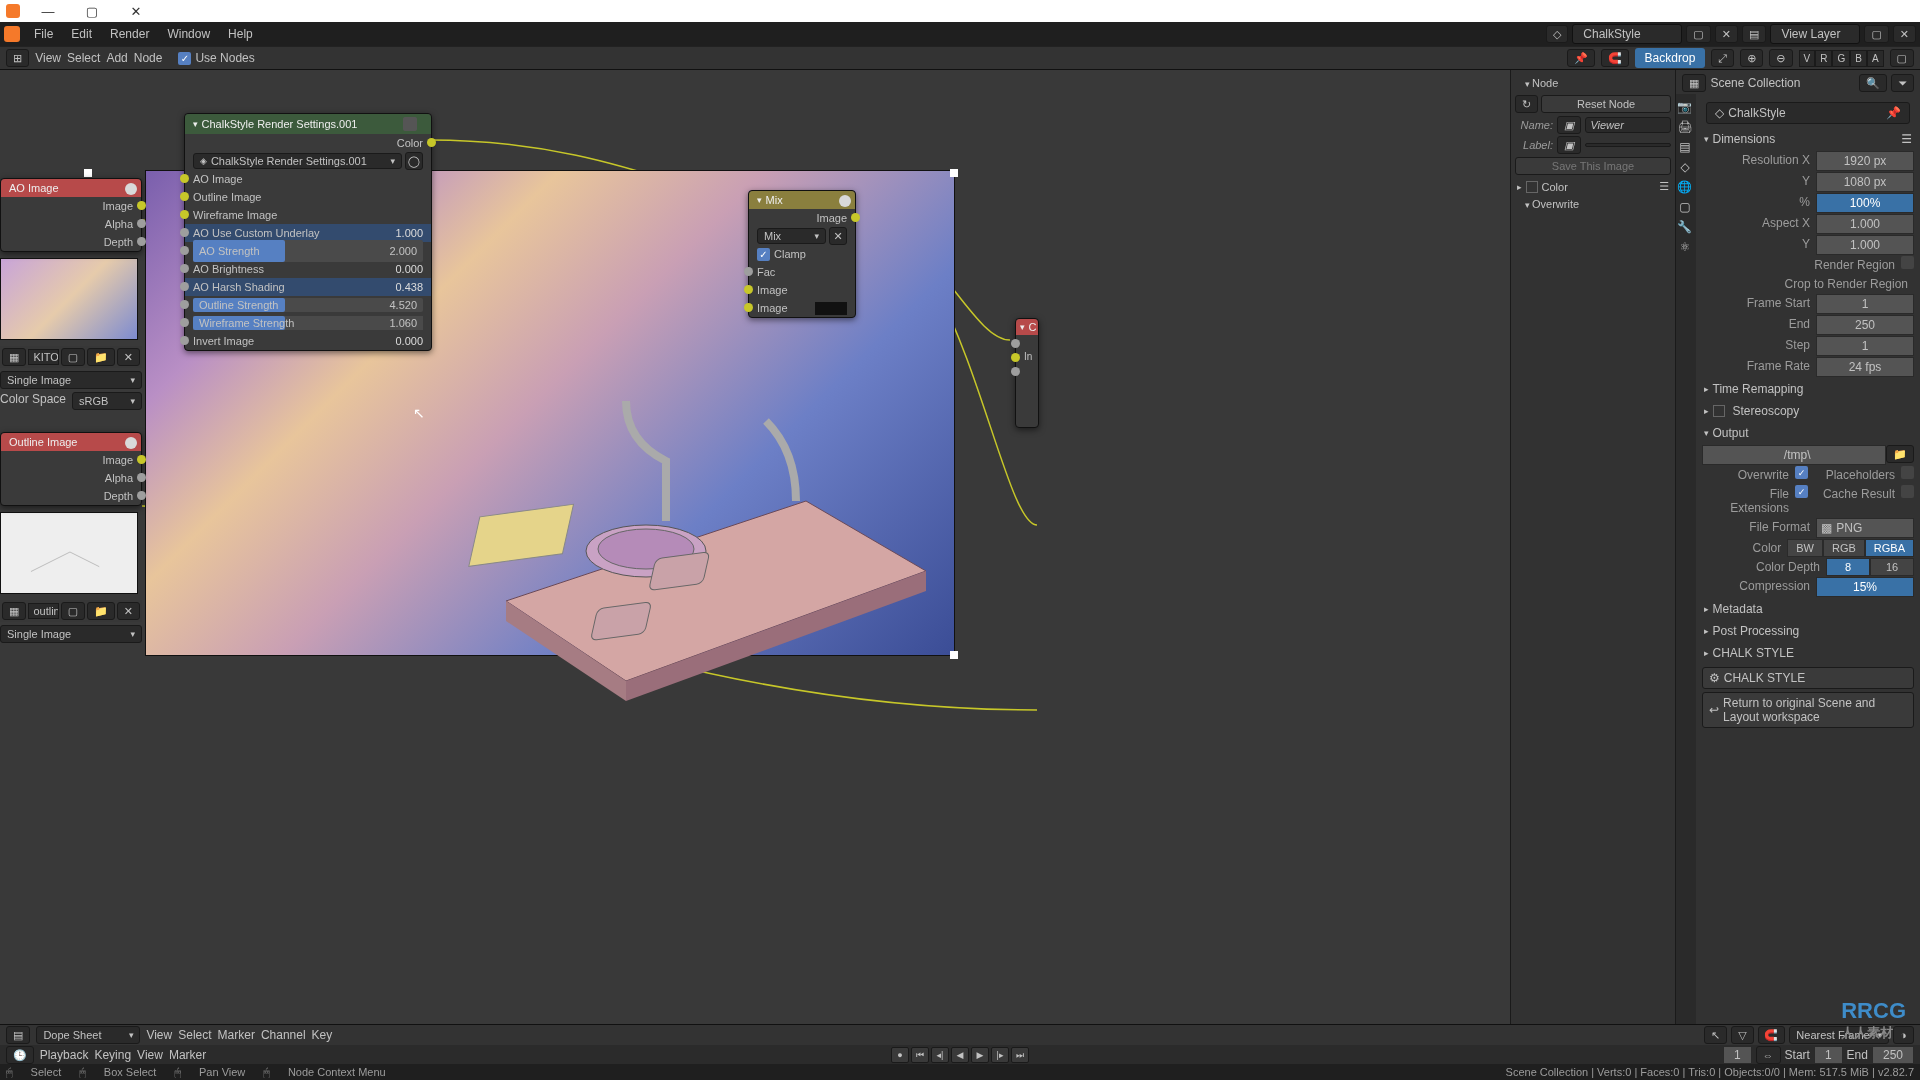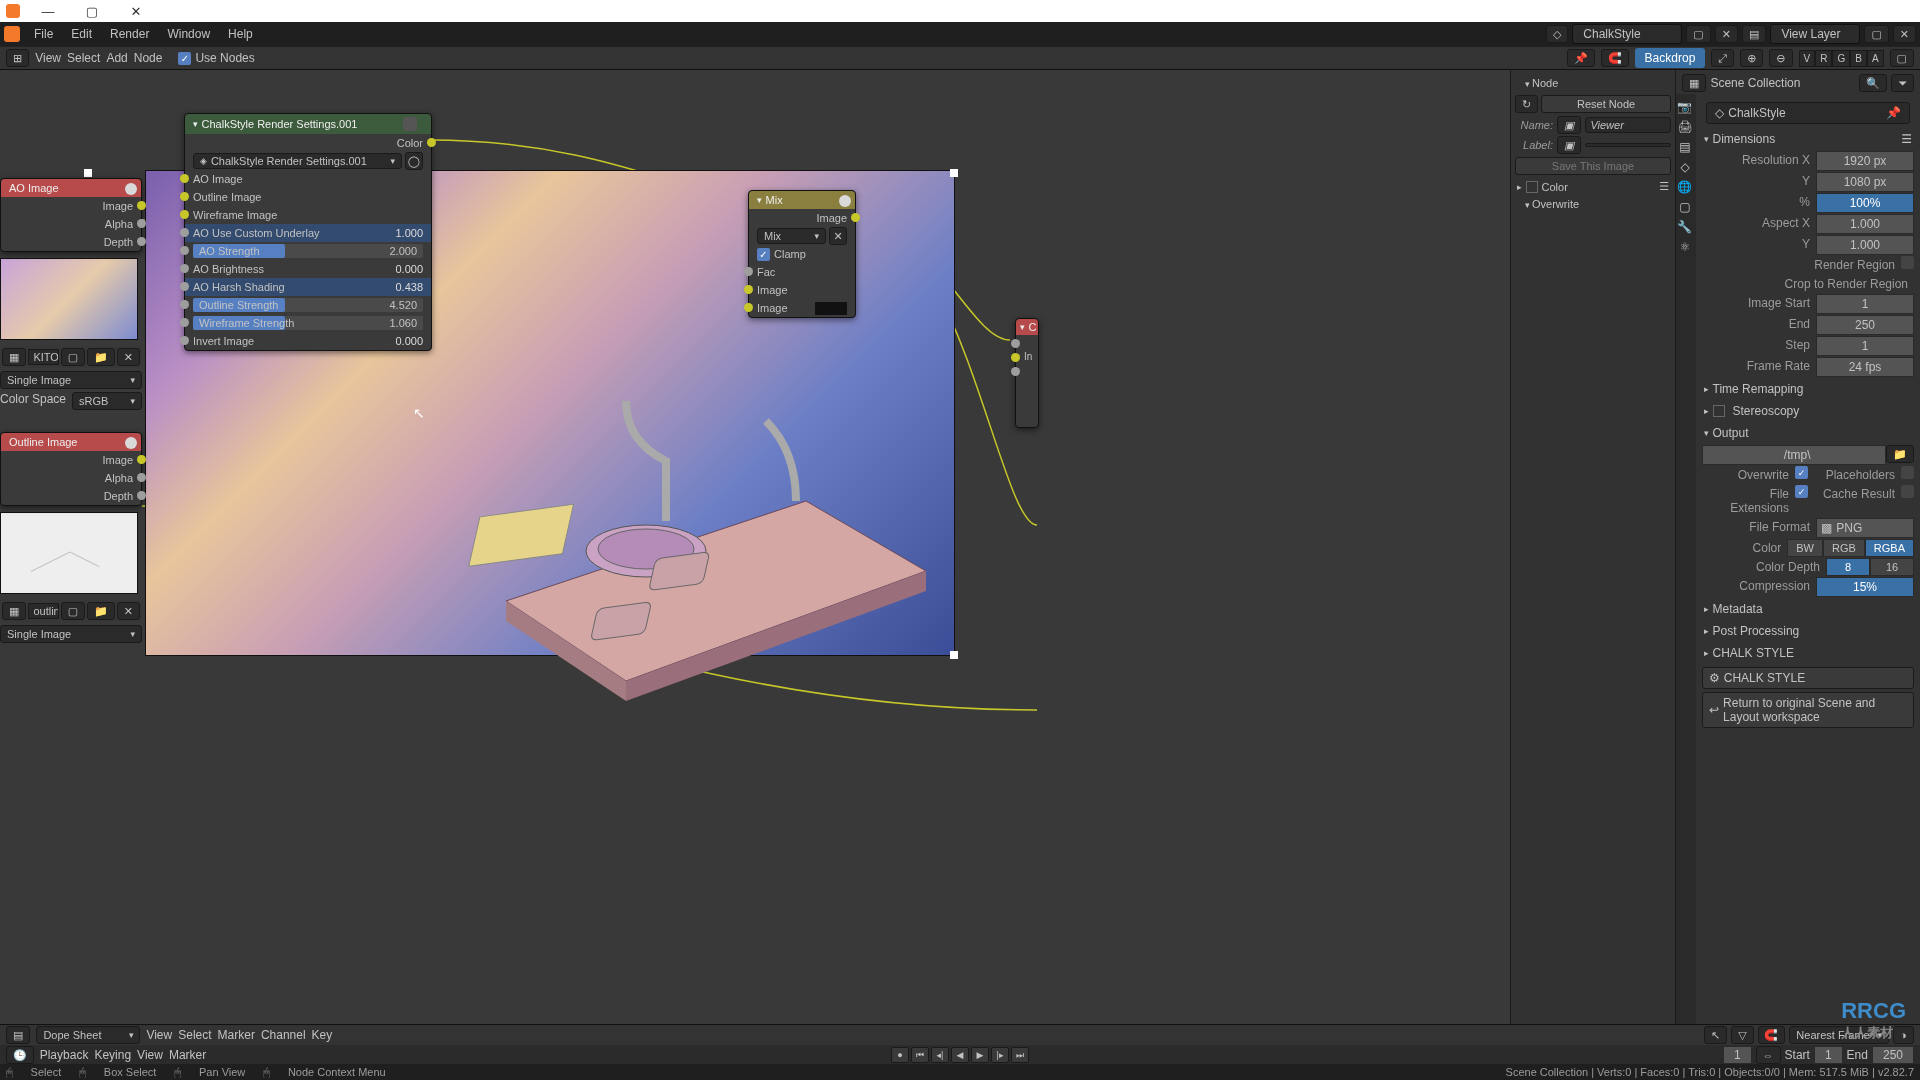--- a/index.html
+++ b/index.html
@@ -310,21 +310,21 @@
             <span class="sock l yellow"></span>
             <span class="lbl">Wireframe Image</span>
           </div>
           <div class="row selrow">
             <span class="sock l grey"></span>
             <span class="lbl">AO Use Custom Underlay</span>
             <span class="val">1.000</span>
           </div>
           <div class="row">
             <span class="sock l grey"></span>
-            <span style="flex: 1 1 0%; background: rgb(74, 74, 74); position: relative; height: 14px; border-radius: 2px; display: flex; align-items: center; padding: 0px 6px;">
+            <span style="flex: 1 1 0%; background: rgb(74, 74, 74); position: relative; height: 22px; border-radius: 2px; display: flex; align-items: center; padding: 0px 6px;">
               <span style="position:absolute;left:0;top:0;bottom:0;width:40%;background:#5680c2;border-radius:2px"></span>
               <span style="position:relative">AO Strength</span>
               <span style="position:relative;margin-left:auto">2.000</span>
             </span>
           </div>
           <div class="row">
             <span class="sock l grey"></span>
             <span class="lbl">AO Brightness</span>
             <span class="val">0.000</span>
           </div>
@@ -499,21 +499,21 @@
           <span class="dv">1.000</span>
         </div>
       <div class="dim-row">
           <span class="dl">Render Region</span>
           <span class="chk" style="background:#444;color:#444"></span>
         </div>
       <div class="dim-row">
           <span class="dl">Crop to Render Region</span>
         </div>
       <div class="dim-row">
-          <span class="dl">Image Start</span>
+          <span class="dl">Frame Start</span>
           <span class="dv">1</span>
         </div>
       <div class="dim-row">
           <span class="dl">End</span>
           <span class="dv">250</span>
         </div>
       <div class="dim-row">
           <span class="dl">Step</span>
           <span class="dv">1</span>
         </div>

